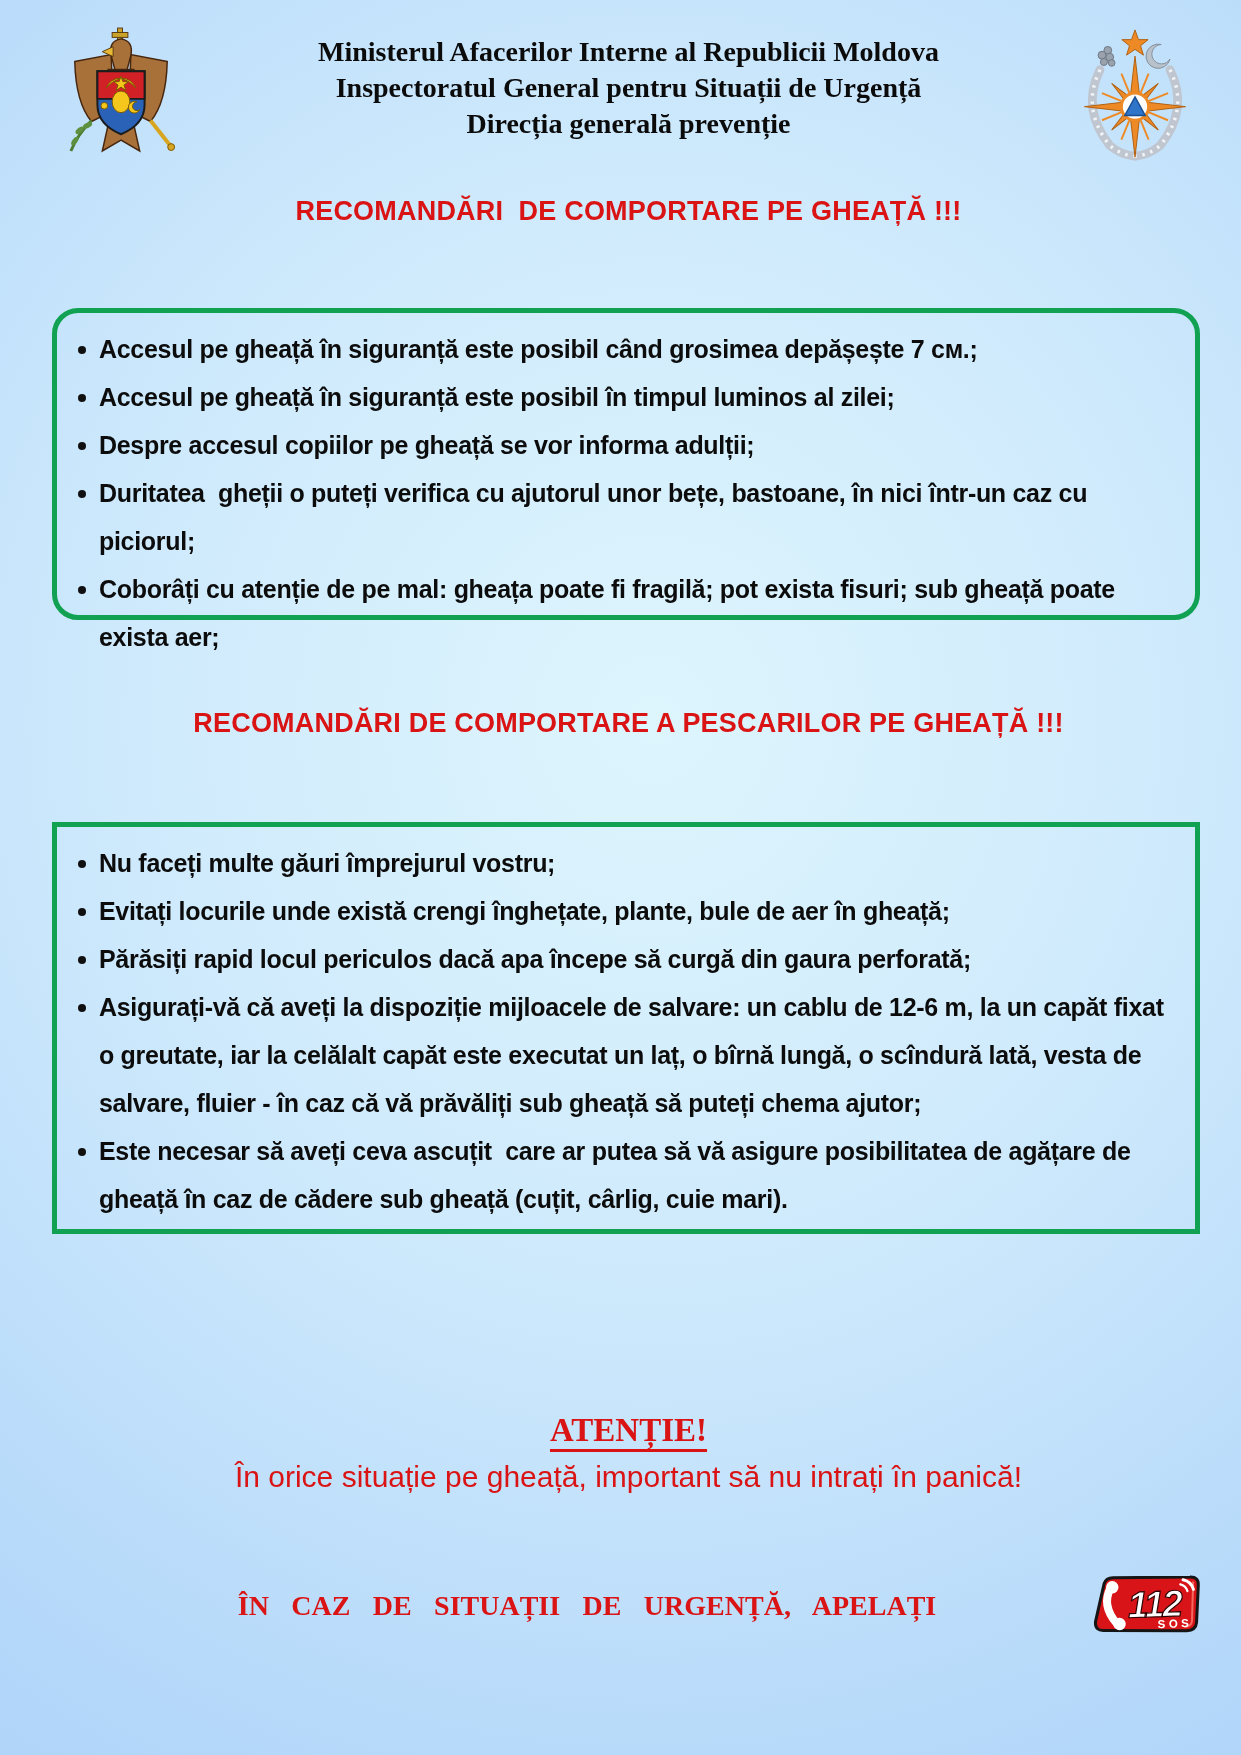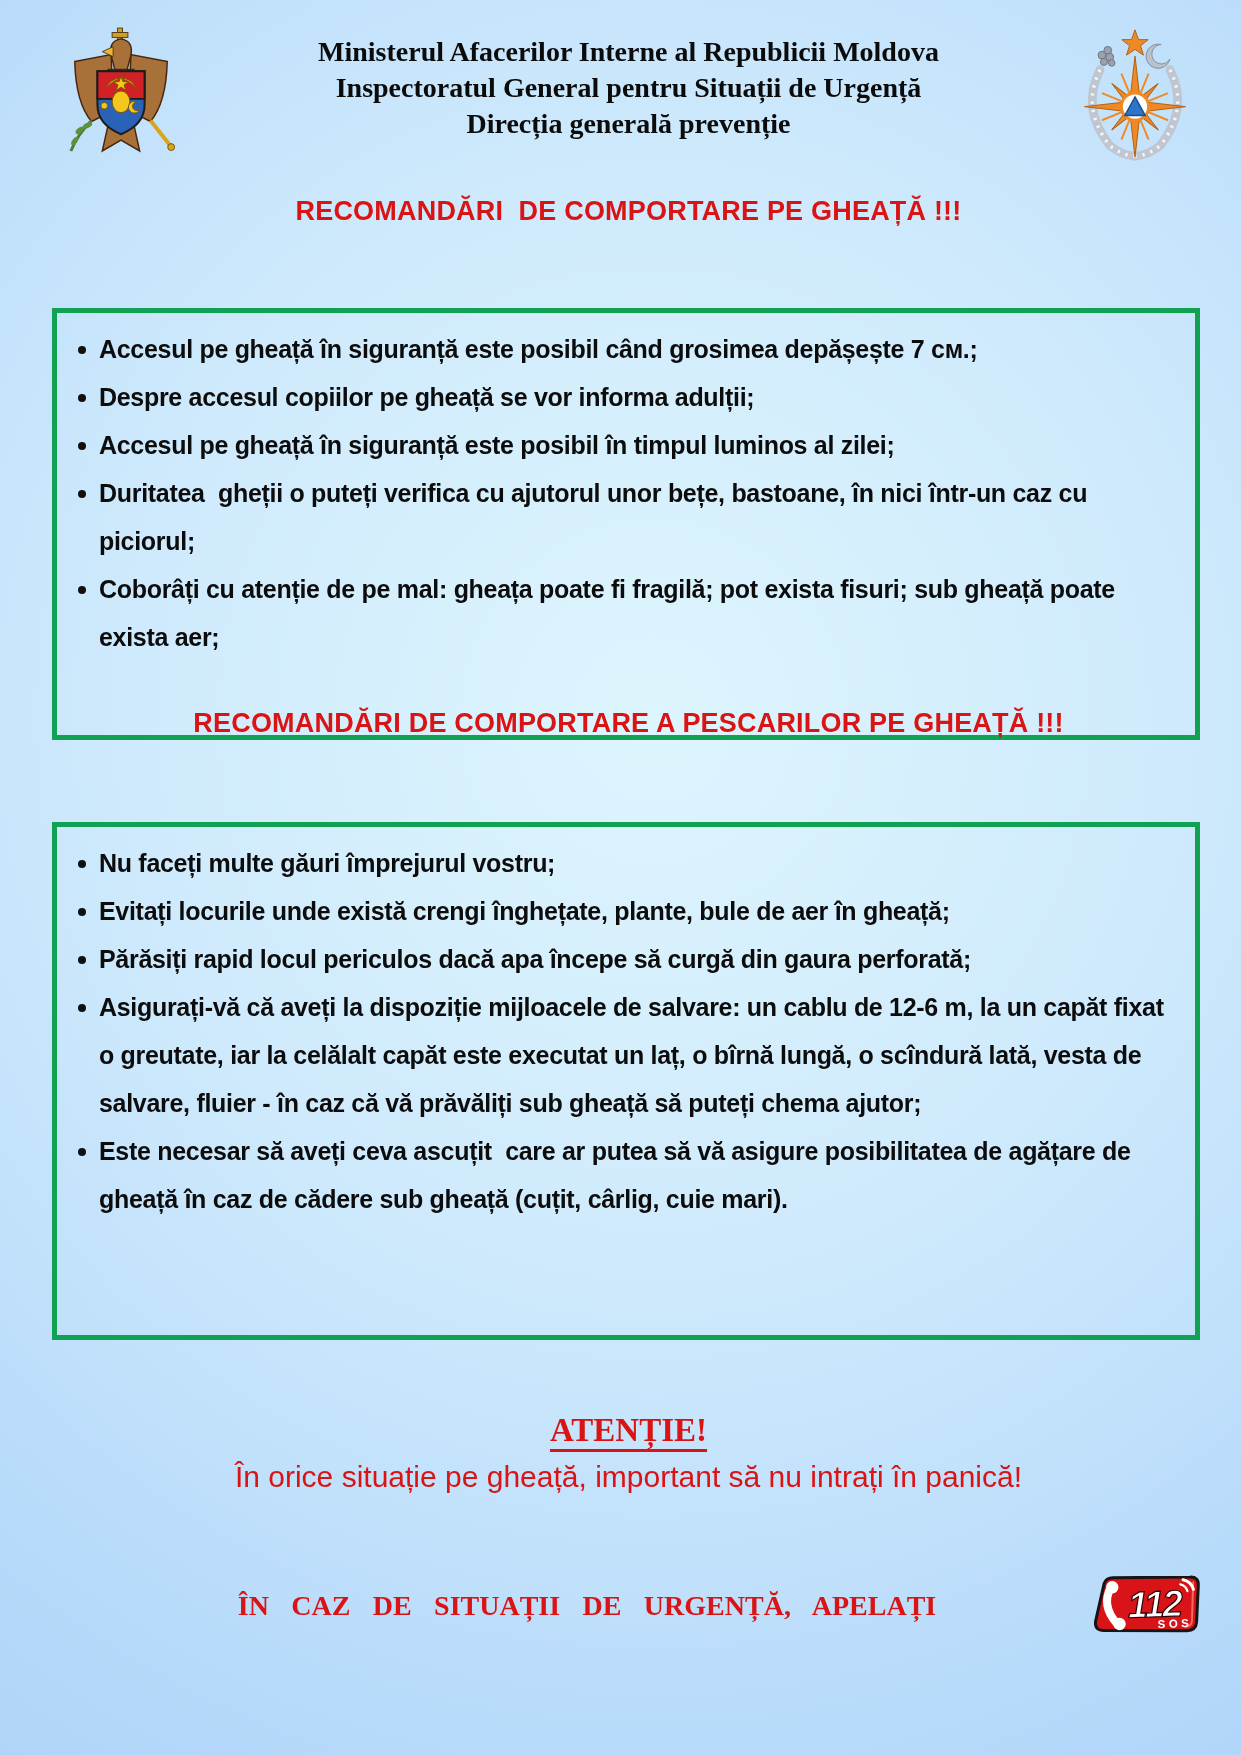--- a/index.html
+++ b/index.html
@@ -34,22 +34,22 @@
   .title1 { top:196px; }
   .title2 { top:708px; }
 
   
   .box {
     position:absolute; left:52px; width:1148px;
     box-sizing:border-box;
     border:5px solid #10a152;
     padding:12px 16px 6px 10px;
   }
-  .box1 { top:308px; height:432px; }
-  .box2 { top:822px; height:518px; }
+  .box1 { top:308px; height:312px;border-radius:26px; }
+  .box2 { top:822px; height:412px; }
 
   .li { display:flex; align-items:flex-start; }
   .dot {
     flex:0 0 auto; width:8px; height:8px; border-radius:50%;
     background:#101010; margin:21px 13px 0 11px;
   }
   .li-text {
     font-weight:bold; color:#0c0c0c;
     font-size:25px; line-height:48px;
     letter-spacing:-0.3px;
@@ -165,25 +165,25 @@
 
   <div class="sec-title title1">RECOMANDĂRI  DE COMPORTARE PE GHEAȚĂ !!!</div>
 
   <div class="box box1">
     <div class="li">
       <span class="dot"></span>
       <span class="li-text">Accesul pe gheață în siguranță este posibil când grosimea depășește 7 см.;</span>
     </div>
     <div class="li">
       <span class="dot"></span>
+      <span class="li-text">Accesul pe gheață în siguranță este posibil în timpul luminos al zilei;</span>
+    </div>
+    <div class="li">
+      <span class="dot"></span>
       <span class="li-text">Despre accesul copiilor pe gheață se vor informa adulții;</span>
-    </div>
-    <div class="li">
-      <span class="dot"></span>
-      <span class="li-text">Accesul pe gheață în siguranță este posibil în timpul luminos al zilei;</span>
     </div>
     <div class="li">
       <span class="dot"></span>
       <span class="li-text">Duritatea  gheții o puteți verifica cu ajutorul unor bețe, bastoane, în nici într-un caz cu piciorul;</span>
     </div>
     <div class="li">
       <span class="dot"></span>
       <span class="li-text">Coborâți cu atenție de pe mal: gheața poate fi fragilă; pot exista fisuri; sub gheață poate exista aer;</span>
     </div>
   </div>

